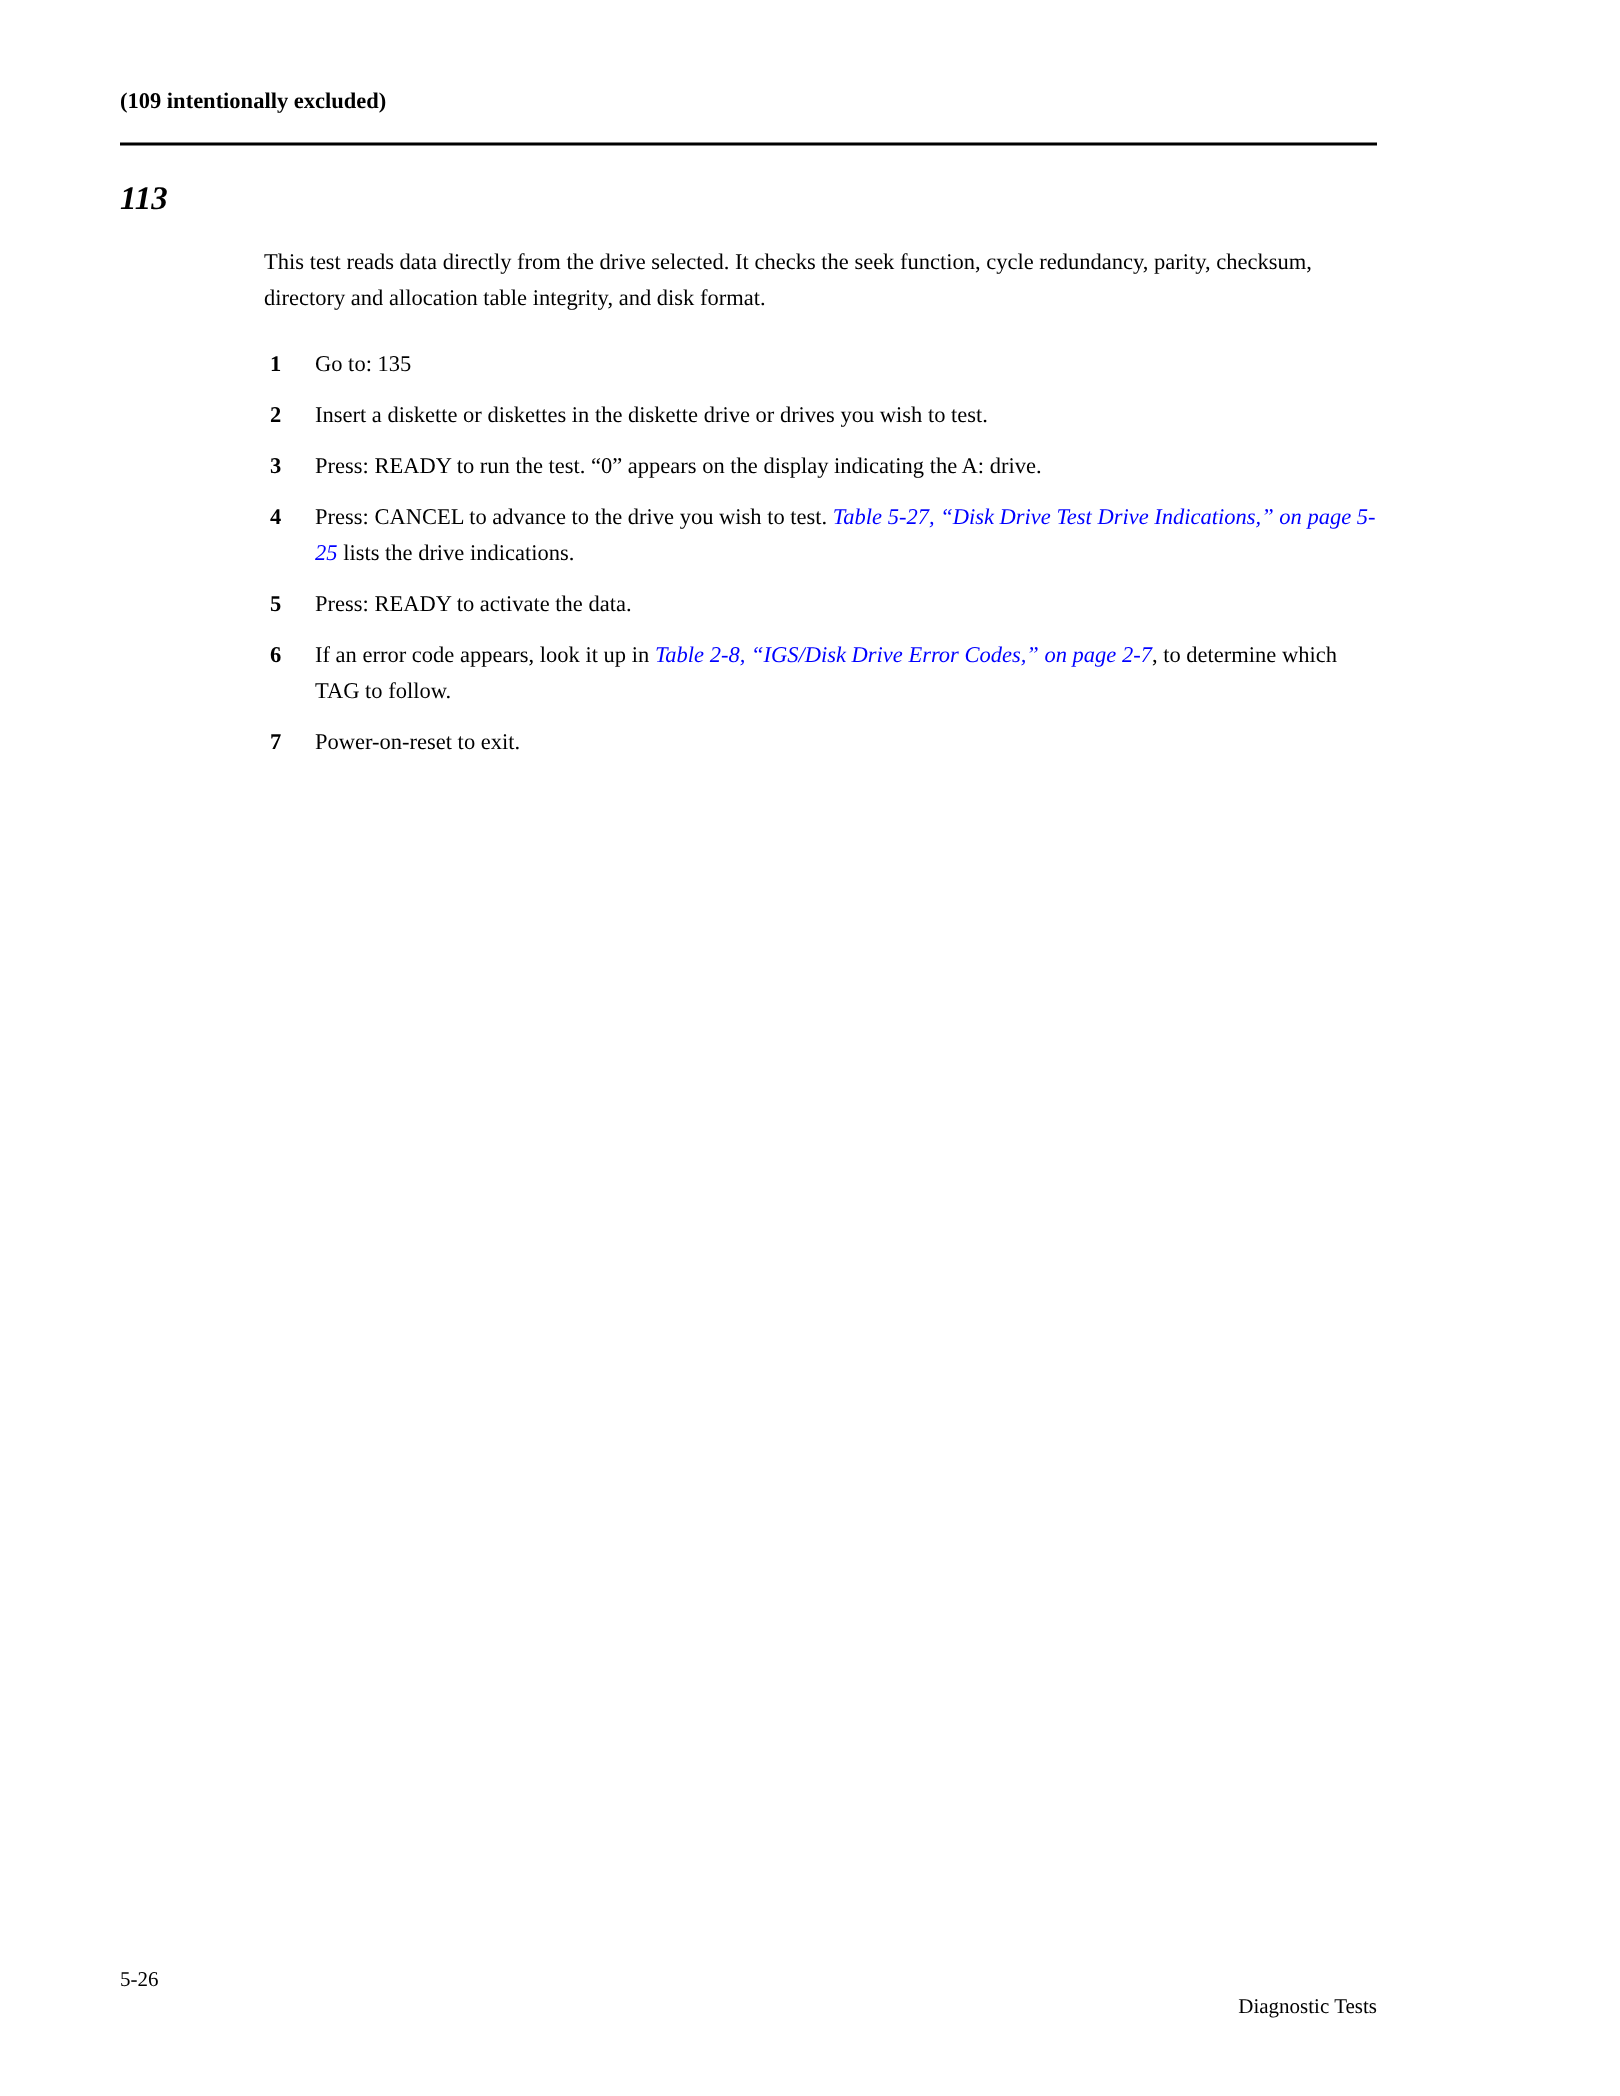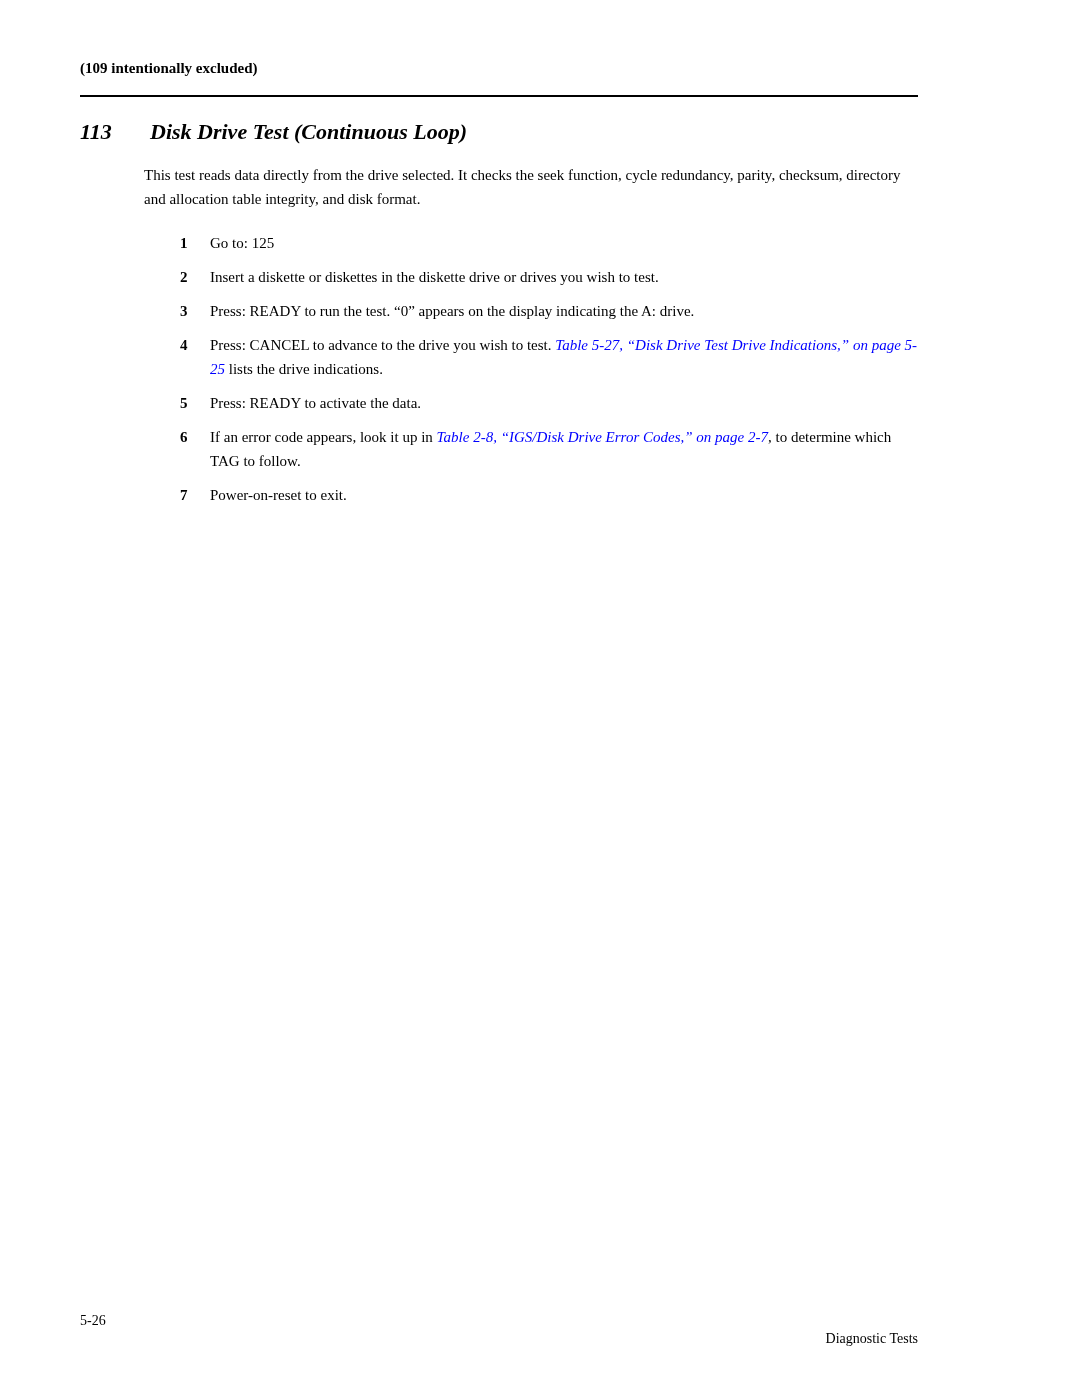--- a/index.html
+++ b/index.html
@@ -54,21 +54,21 @@
     }
 
     .section-title {
       font-family: Times New Roman, Times, serif;
       font-size: 22px;
       font-weight: bold;
       font-style: italic;
     }
 
     .section-description {
-      margin-left: 64px;
+      margin-left: 96px;
       margin-bottom: 20px;
       font-size: 15px;
       line-height: 1.6;
     }
 
     .steps-list {
       margin-left: 100px;
       list-style: none;
     }
 
@@ -122,30 +122,29 @@
 <body>
 
 <div class="page-container">
 
   <div class="excluded-note">(109 intentionally excluded)</div>
 
   <hr class="horizontal-rule">
 
   <div class="section-header">
     <span class="section-number">113</span>
-    <span class="section-title">Disk Drive Test (Continuous Loop)</span>
   </div>
 
   <div class="section-description">This test reads data directly from the drive selected. It checks the seek function, cycle redundancy, parity, checksum, directory and allocation table integrity, and disk format.</div>
 
   <ol class="steps-list">
 
     <li>
       <span class="step-number">1</span>
-      <span class="step-content">Go to: 125</span>
+      <span class="step-content">Go to: 135</span>
     </li>
 
     <li>
       <span class="step-number">2</span>
       <span class="step-content">Insert a diskette or diskettes in the diskette drive or drives you wish to test.</span>
     </li>
 
     <li>
       <span class="step-number">3</span>
       <span class="step-content">Press: READY to run the test. “0” appears on the display indicating the A: drive.</span>

